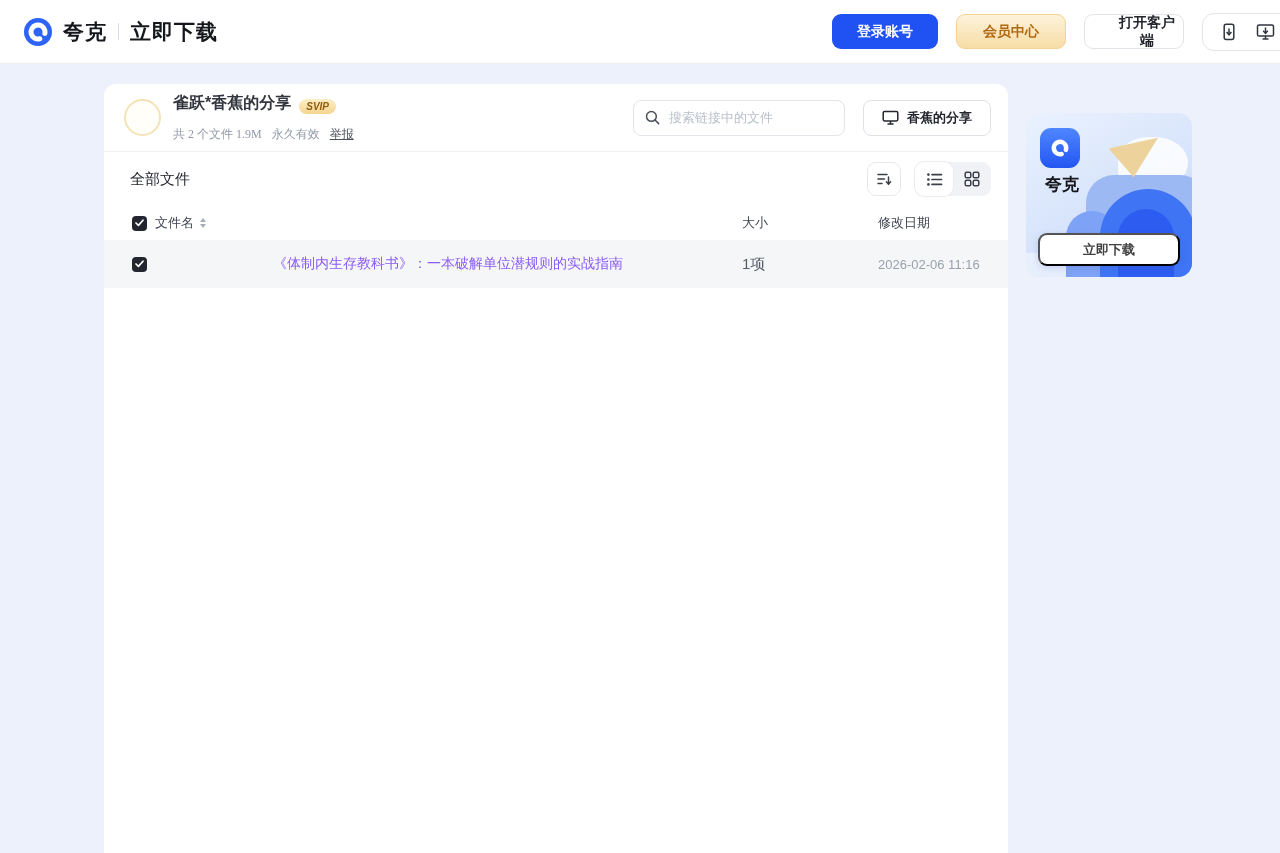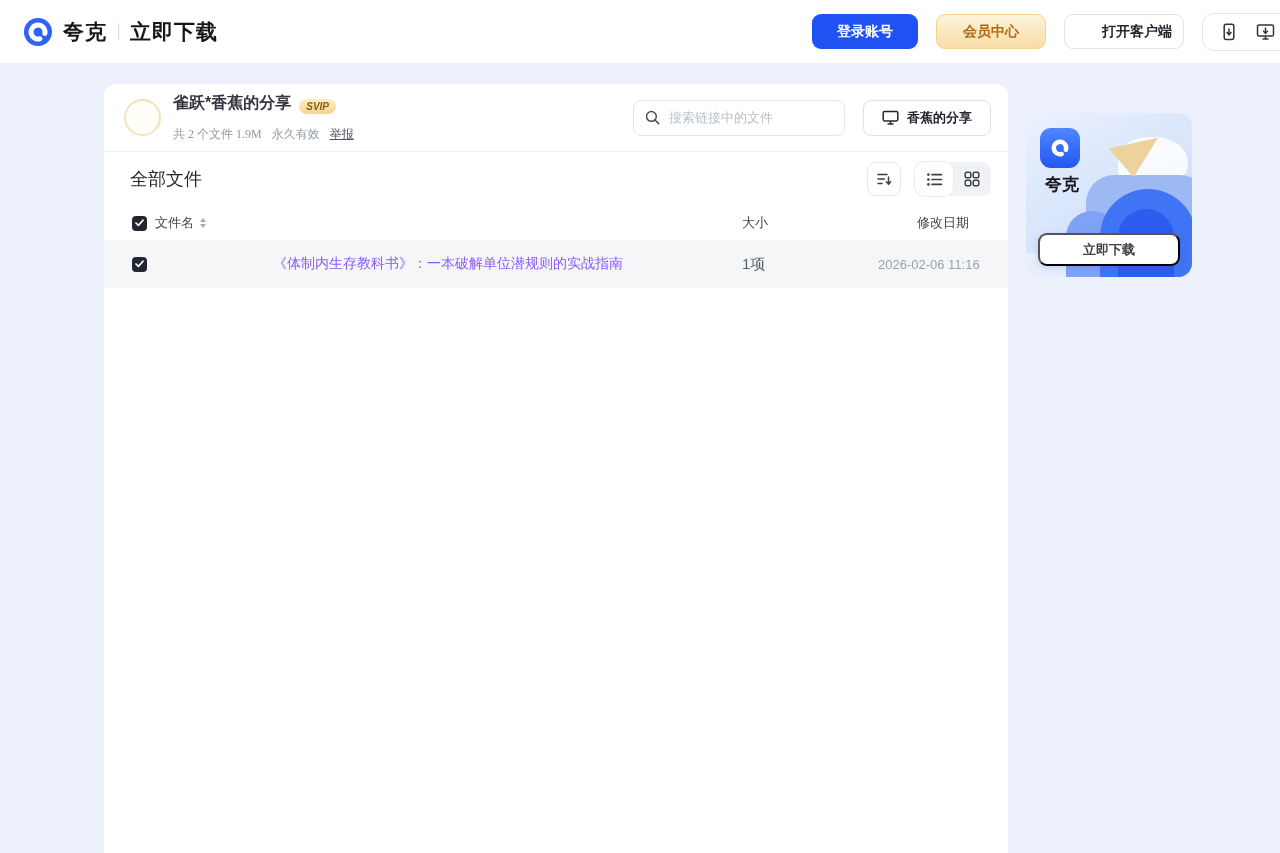--- a/index.html
+++ b/index.html
@@ -19,21 +19,21 @@
   }
   .brand { display:flex; align-items:center; gap:11px; }
   .brand-name, .brand-product { font-size:21px; font-weight:bold; color:#15171c; letter-spacing:1px; }
   .brand-sep { width:1px; height:17px; background:#d9dce3; }
   .topbar-actions { margin-left:auto; display:flex; align-items:center; gap:18px; }
   .btn { height:35px; border-radius:9px; font-size:14px; font-weight:bold;
          display:flex; align-items:center; justify-content:center; cursor:pointer; border:none; }
   .btn-login  { width:106px; background:#1f51f3; color:#ffffff; }
   .btn-member { width:110px; background:linear-gradient(180deg,#fdf3da 0%,#f8dca6 100%);
                 border:1px solid #f3d292; color:#b06a14; }
-  .btn-client { width:120px; background:#ffffff; border:1px solid #e2e4e9; color:#23262e;padding-left:32px; }
+  .btn-client { width:100px; background:#ffffff; border:1px solid #e2e4e9; color:#23262e;padding-left:32px; }
   .icon-group { width:92px; height:38px; border:1px solid #e2e4e9; border-radius:12px;
                 background:#ffffff; display:flex; align-items:center; justify-content:space-evenly;
                 margin-right:-14px; }
 
   
   .content { position:absolute; top:64px; left:0; width:1280px; bottom:0; }
   .panel {
     position:absolute; left:104px; top:20px; width:904px; bottom:0;
     background:#ffffff; border-radius:12px 12px 0 0;
   }
@@ -56,34 +56,34 @@
                 display:flex; align-items:center; gap:7px; padding:0 11px; background:#fff; }
   .search-box input { border:none; outline:none; width:100%; font-size:13px; color:#333;
                       font-family:inherit; background:transparent; }
   .search-box input::placeholder { color:#b9bfc9; }
   .client-btn { width:128px; height:36px; border:1px solid #dfe1e6; border-radius:8px;
                 background:#fff; display:flex; align-items:center; justify-content:center;
                 gap:8px; font-size:13px; font-weight:bold; color:#23262e; cursor:pointer; }
 
   
   .list-toolbar { display:flex; align-items:center; height:54px; padding:0 17px 0 26px; }
-  .section-title { font-size:18px; color:#23262e; }
+  .section-title { font-size:15px; color:#23262e; }
   .toolbar-right { margin-left:auto; display:flex; align-items:center; gap:14px; }
   .sort-btn { width:34px; height:34px; border:1px solid #e7e8ec; border-radius:9px;
               background:#fff; display:flex; align-items:center; justify-content:center; cursor:pointer; }
   .view-toggle { width:76px; height:34px; background:#f1f2f5; border-radius:9px; display:flex; }
   .view-seg { flex:1; display:flex; align-items:center; justify-content:center; cursor:pointer; }
   .view-seg.active { background:#ffffff; border-radius:9px; box-shadow:0 0 0 1px #ececf0; }
 
   
   .table-header { display:flex; align-items:center; height:34px; padding-left:28px;
                   font-size:13px; color:#3f444f; }
   .col-name { flex:1; display:flex; align-items:center; }
   .col-size { width:136px; }
-  .col-date { width:130px;text-align:center; }
+  .col-date { width:130px; }
   .cb { width:15px; height:15px; background:#23262e; border-radius:4px; flex:none;
         display:flex; align-items:center; justify-content:center; cursor:pointer; }
   .hdr-label { margin-left:8px; }
   .sort-arrows { margin-left:6px; display:flex; flex-direction:column; gap:2px; }
   .tri-up   { width:0; height:0; border-left:3.5px solid transparent; border-right:3.5px solid transparent;
               border-bottom:4px solid #a7adb8; }
   .tri-down { width:0; height:0; border-left:3.5px solid transparent; border-right:3.5px solid transparent;
               border-top:4px solid #a7adb8; }
 
   .file-row { display:flex; align-items:center; height:48px; padding-left:28px;

